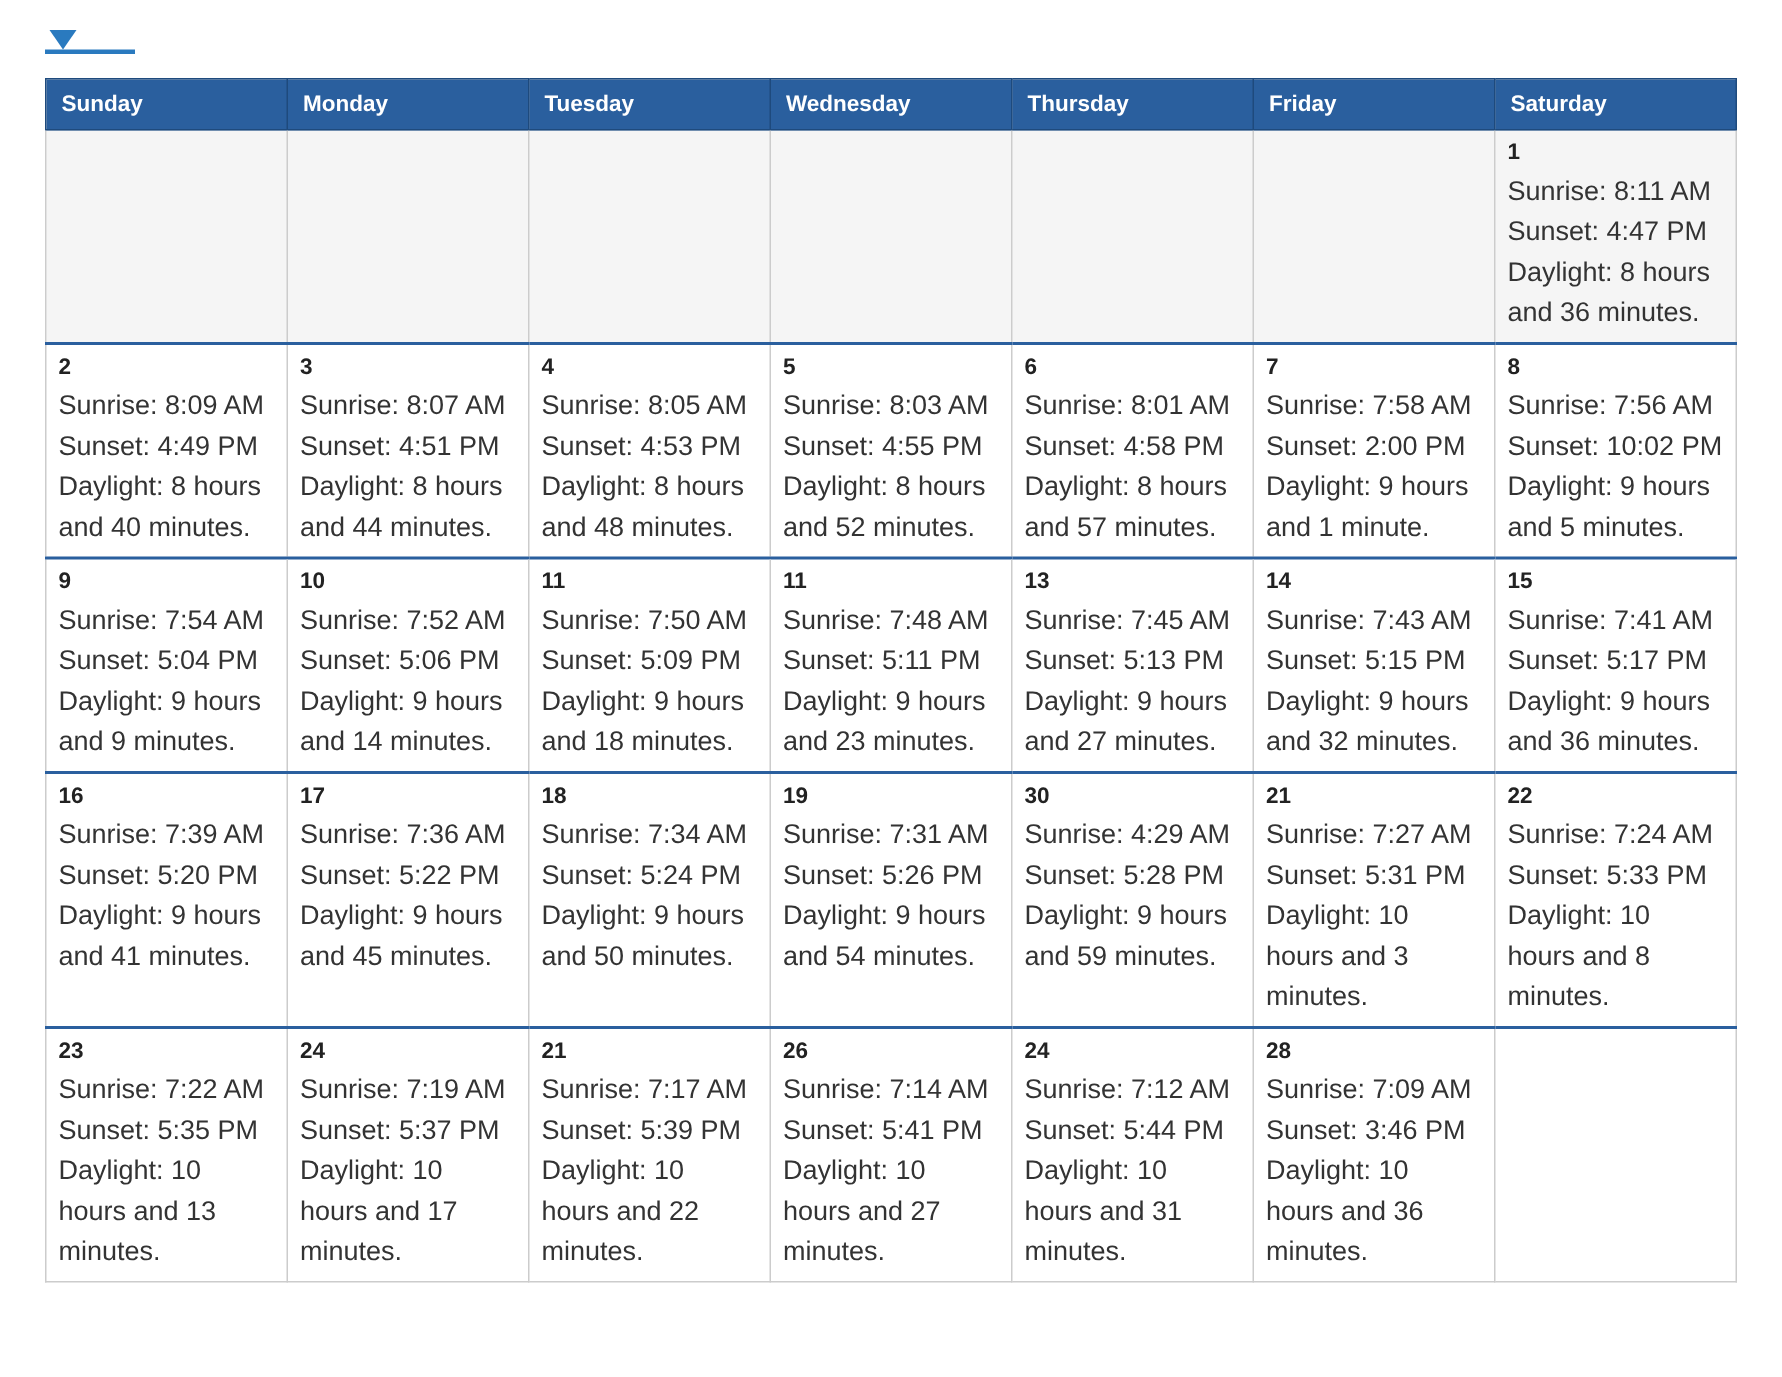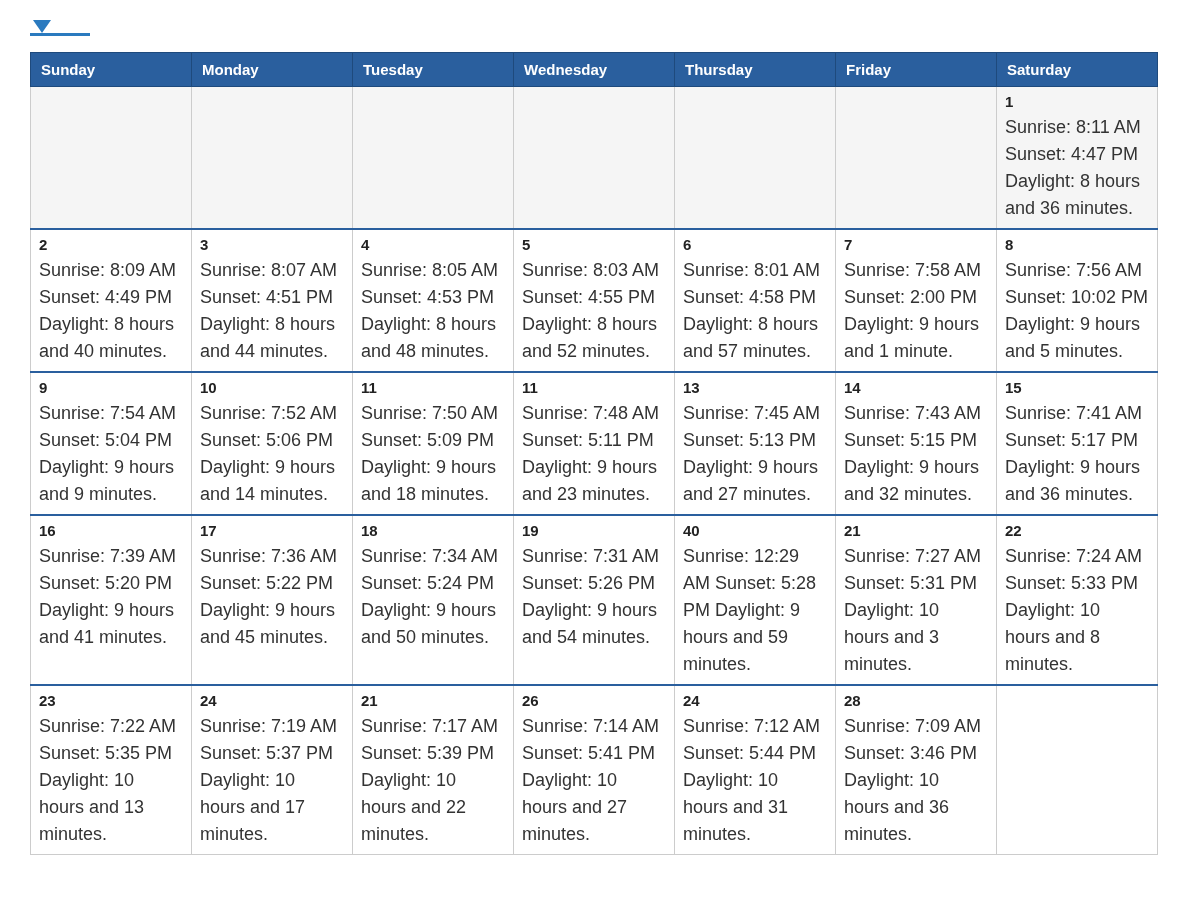--- a/index.html
+++ b/index.html
@@ -255,22 +255,22 @@
 and 50 minutes.</div>
         </td>
         <td>
           <span class="day-number">19</span>
           <div class="day-info">Sunrise: 7:31 AM
 Sunset: 5:26 PM
 Daylight: 9 hours
 and 54 minutes.</div>
         </td>
         <td>
-          <span class="day-number">40</span>
-          <div class="day-info">Sunrise: 12:29 AM
+          <span class="day-number">30</span>
+          <div class="day-info">Sunrise: 4:29 AM
 Sunset: 5:28 PM
 Daylight: 9 hours
 and 59 minutes.</div>
         </td>
         <td>
           <span class="day-number">21</span>
           <div class="day-info">Sunrise: 7:27 AM
 Sunset: 5:31 PM
 Daylight: 10 hours
 and 3 minutes.</div>

